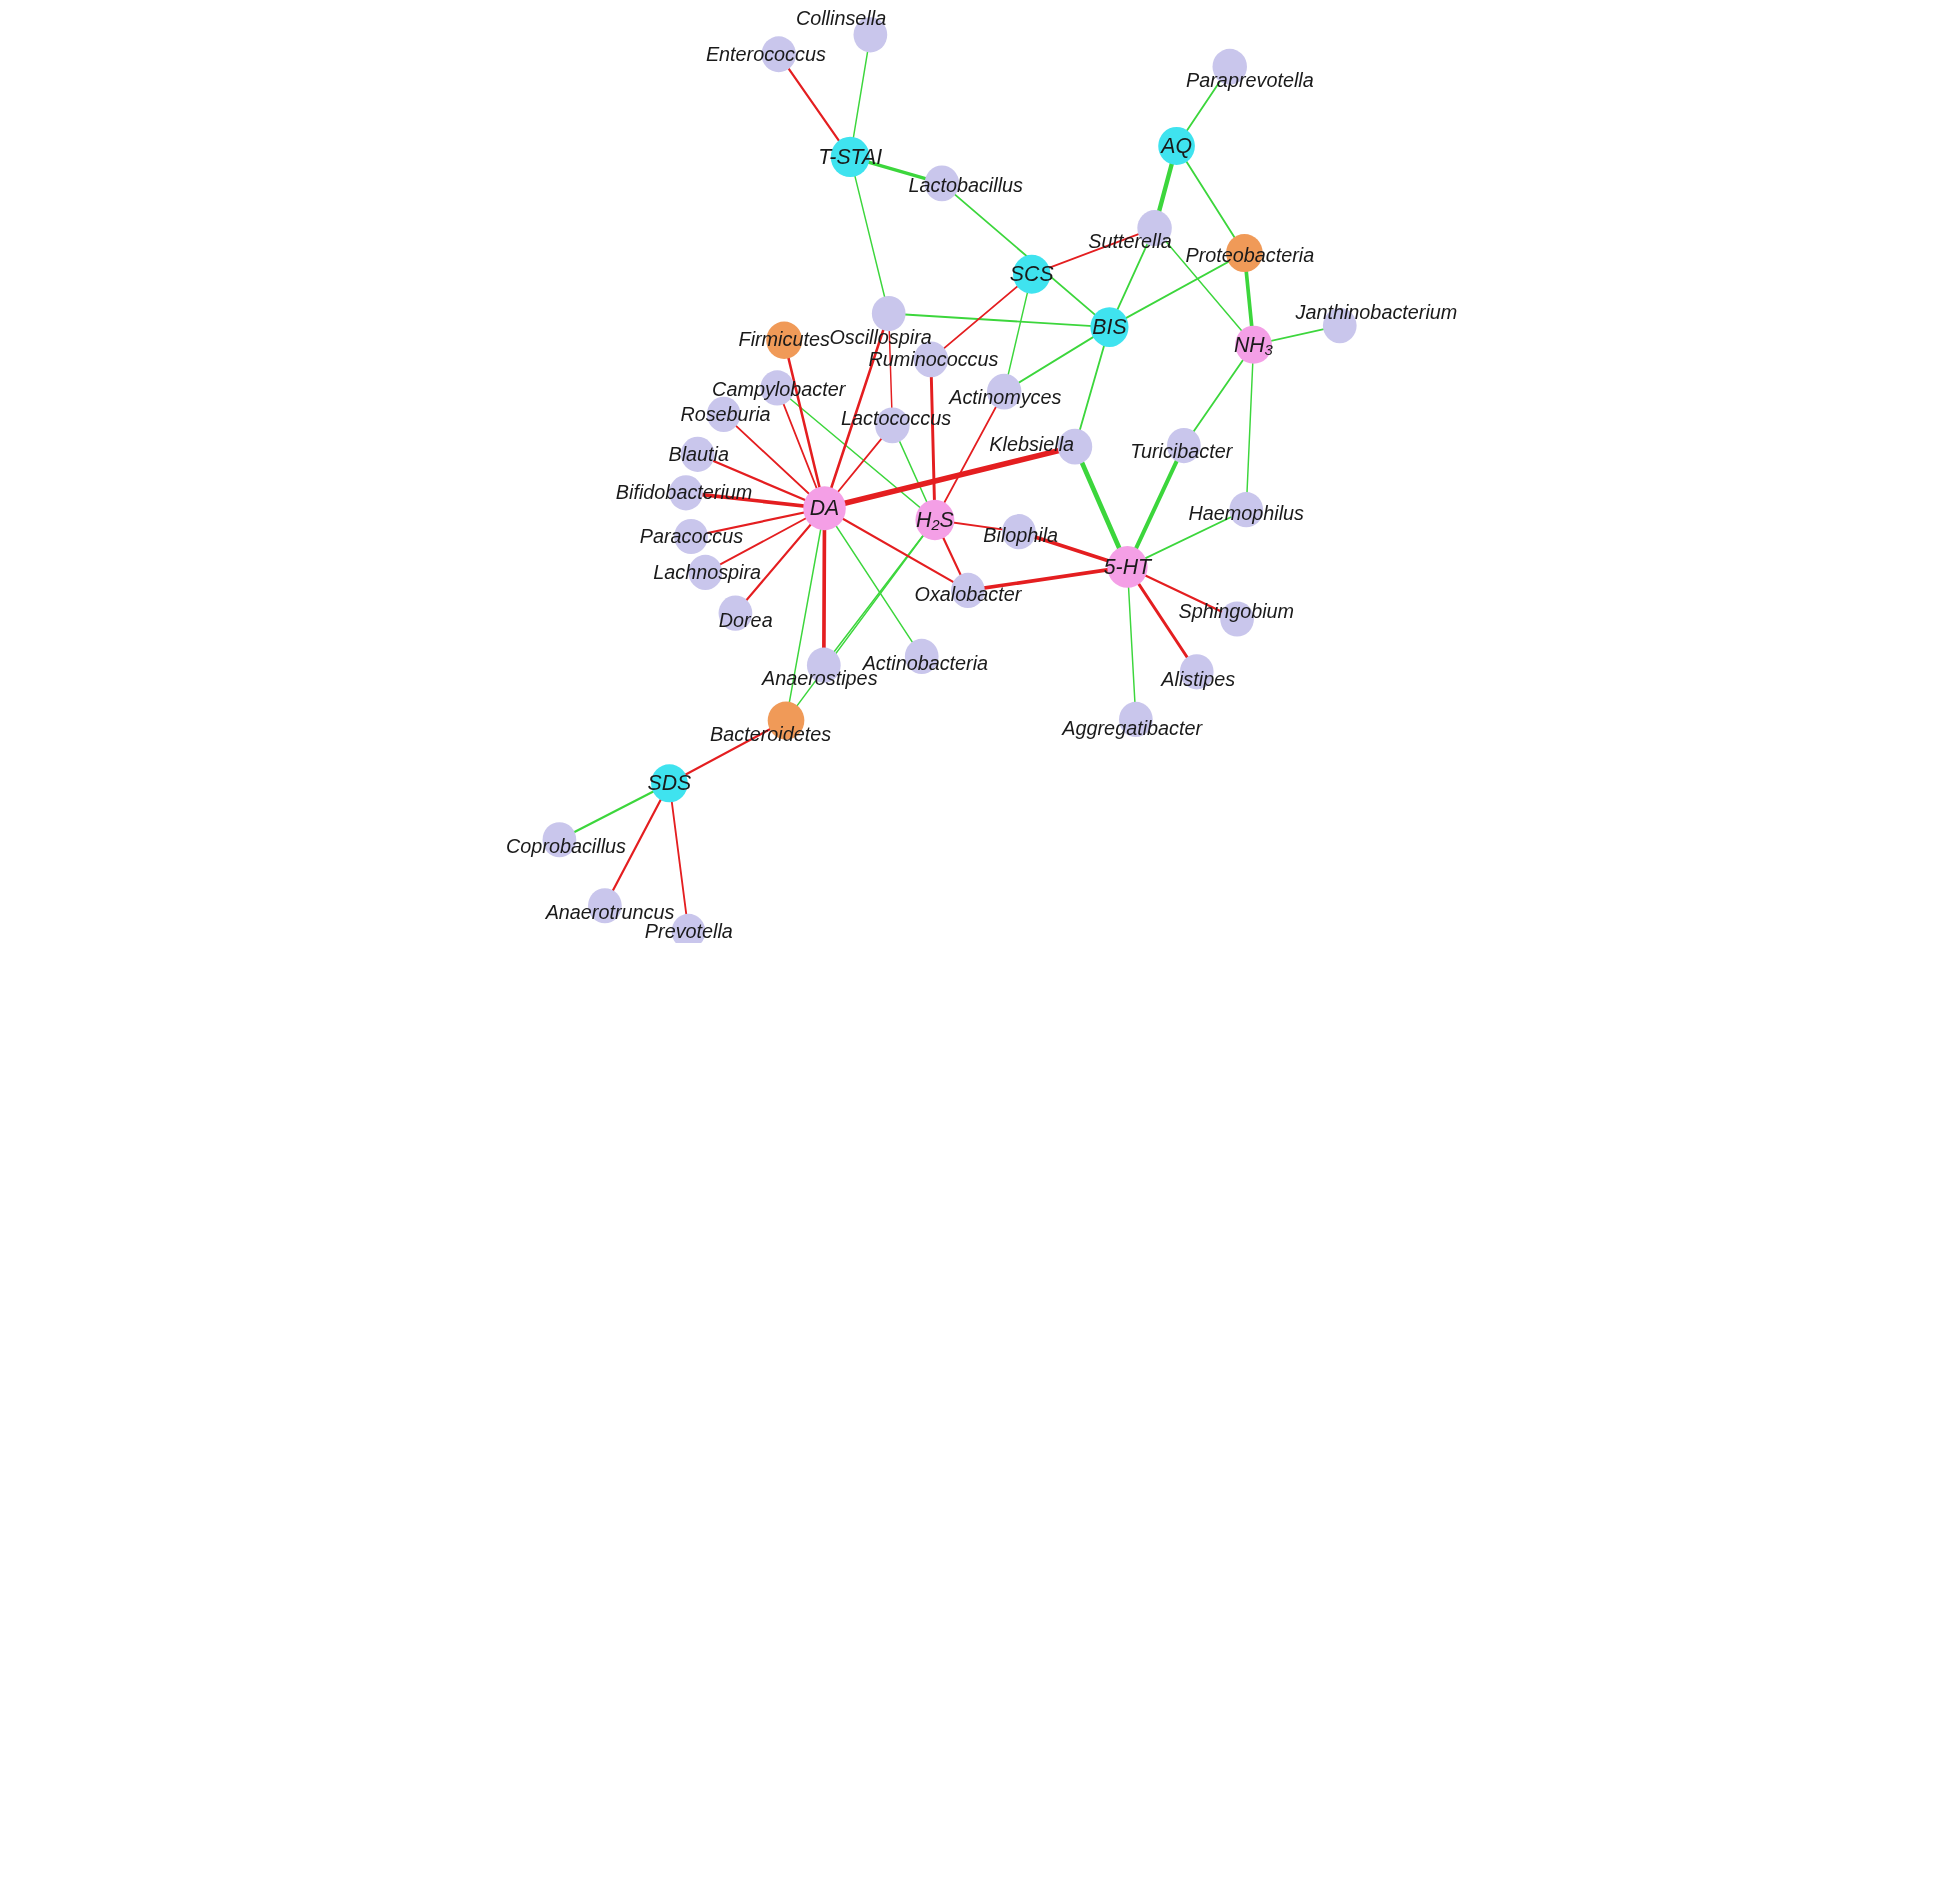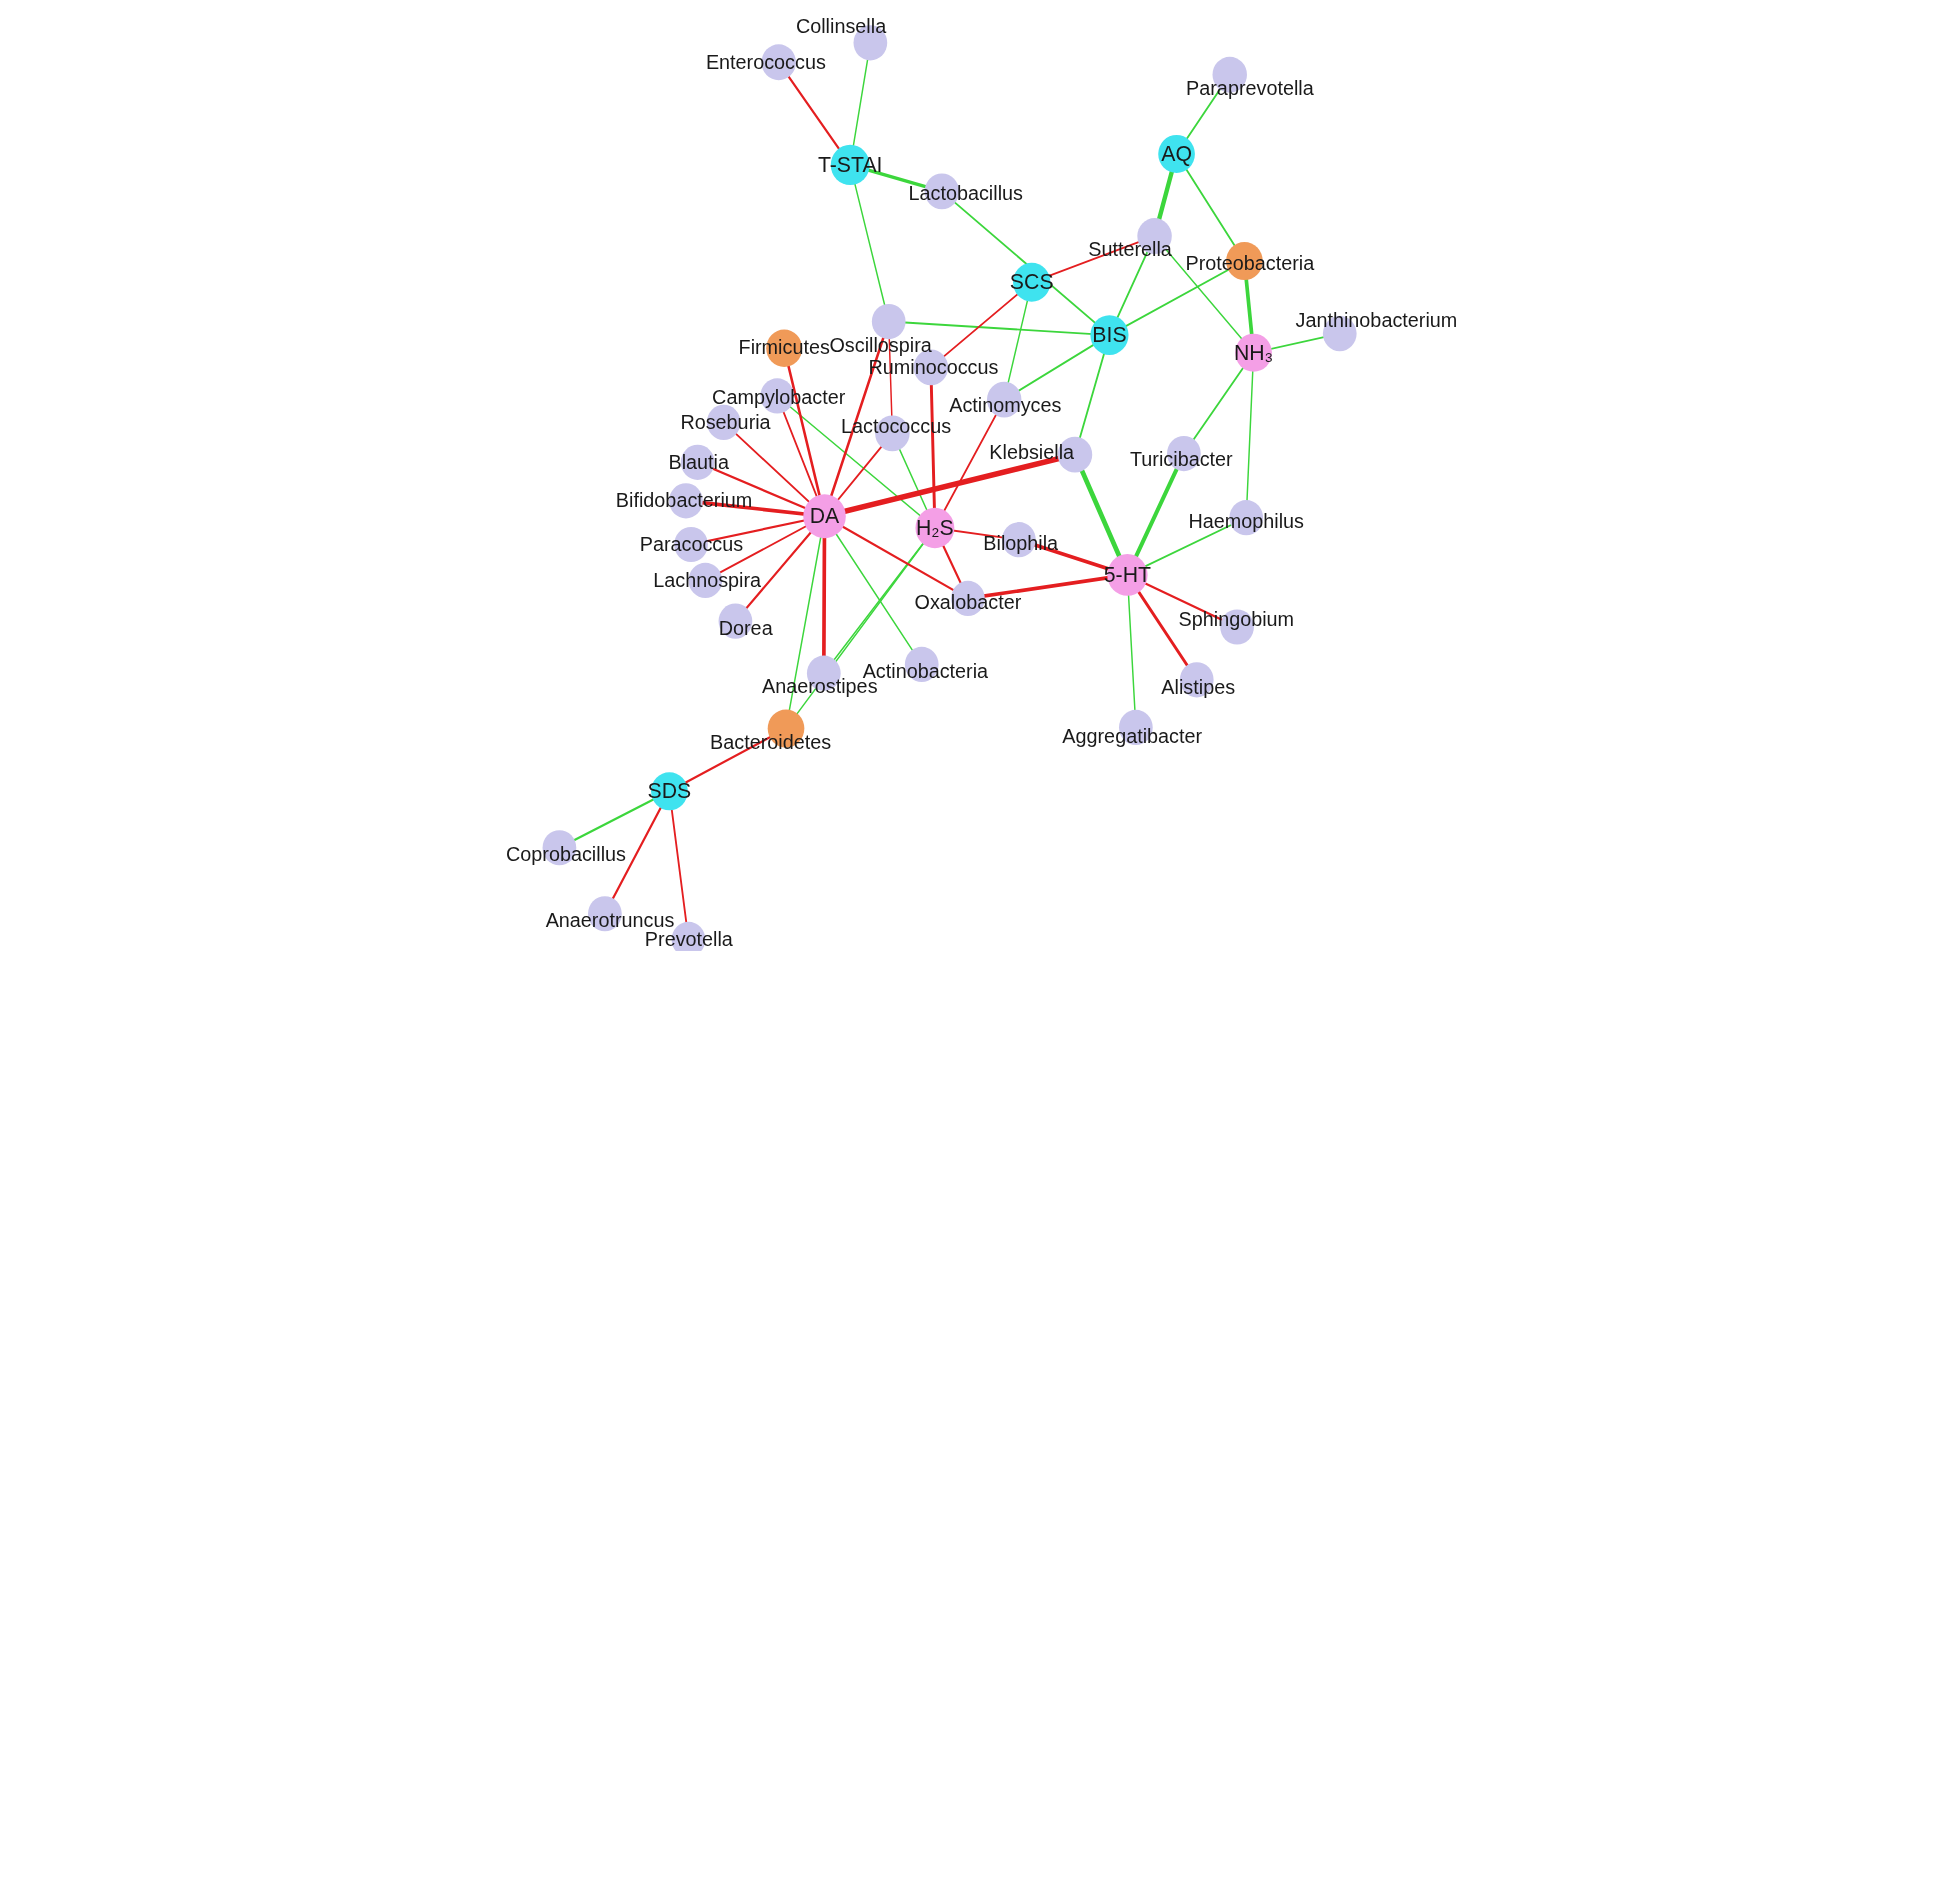--- a/index.html
+++ b/index.html
@@ -1,17 +1,17 @@
 <!DOCTYPE html>
 <html style="font-size:11.7px"><head>
 <meta charset="utf-8">
 <style>
   html,body{margin:0;padding:0;background:#ffffff;}
   body{font-family:"Liberation Sans","DejaVu Sans",sans-serif;}
-  .stage{width:100%;max-width:978px;margin:8px auto;}
+  .stage{width:100%;max-width:978px;margin:0 auto;font-style:italic;}
   svg{display:block;width:100%;height:auto;background:#ffffff;}
   .node-label, .name-label{
     font-family:"Liberation Sans","DejaVu Sans",sans-serif;
     fill:#1a1a1a;
     user-select:none;
   }
 </style>
 </head>
 <body>
 

